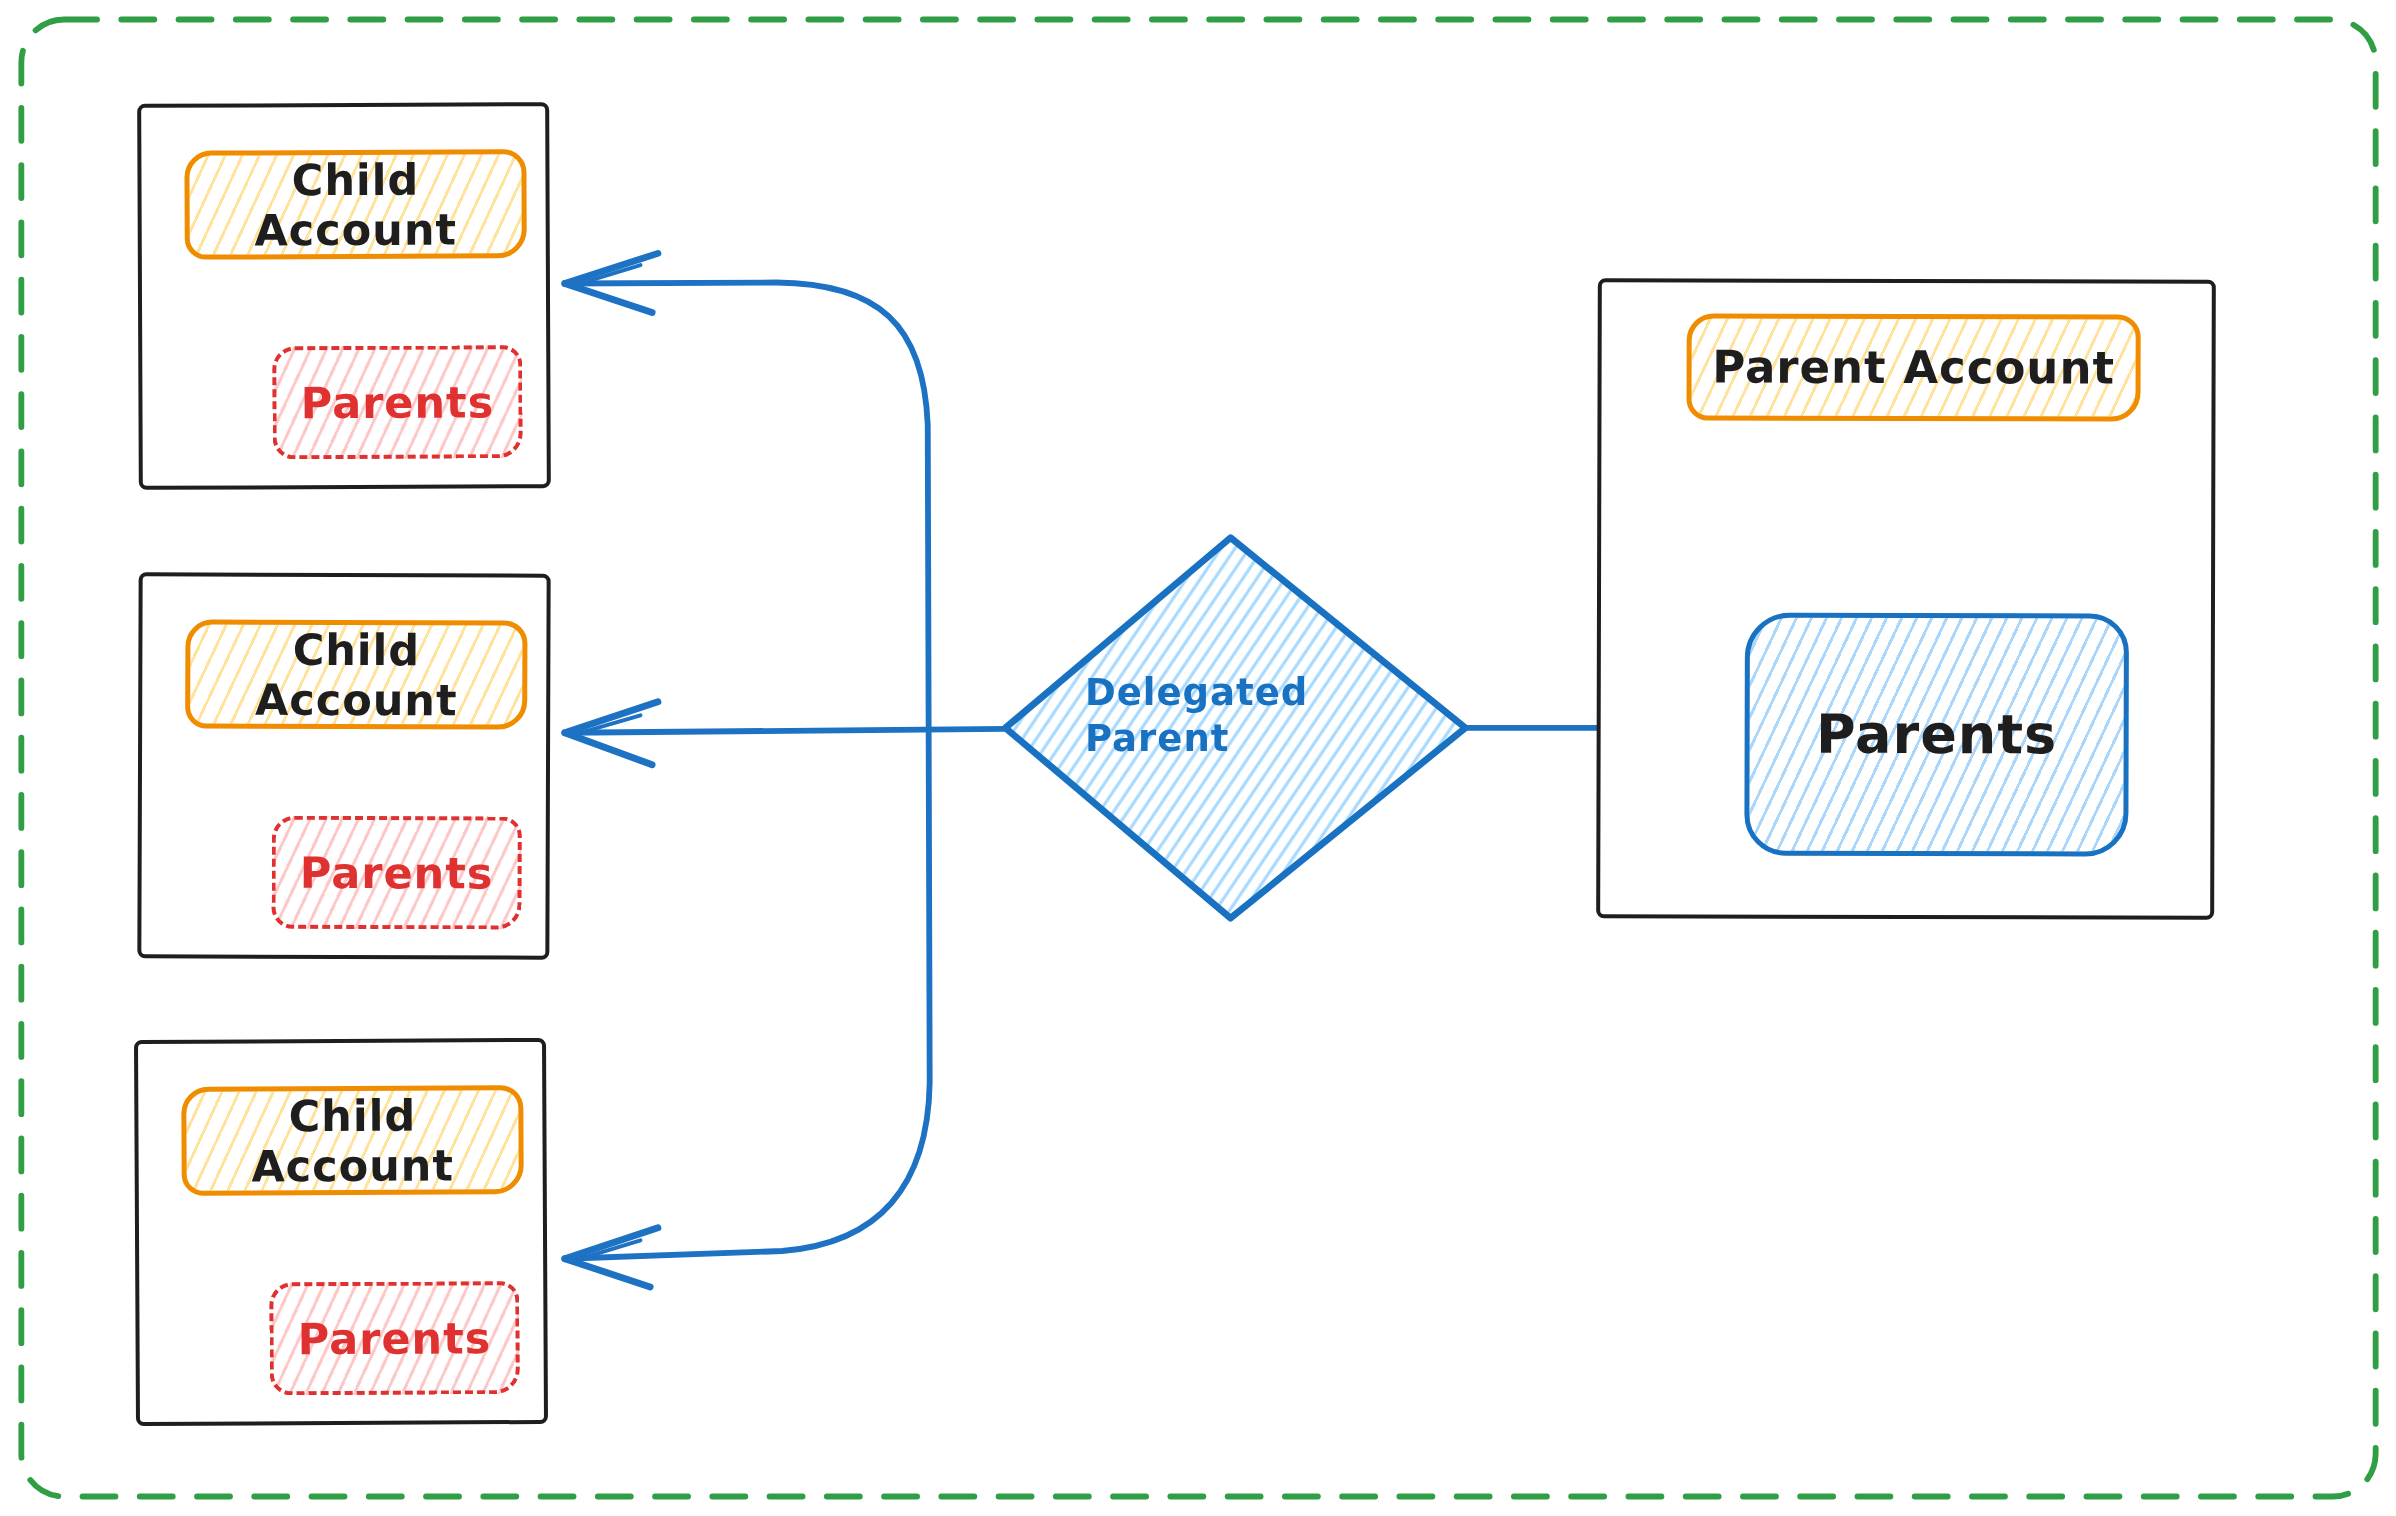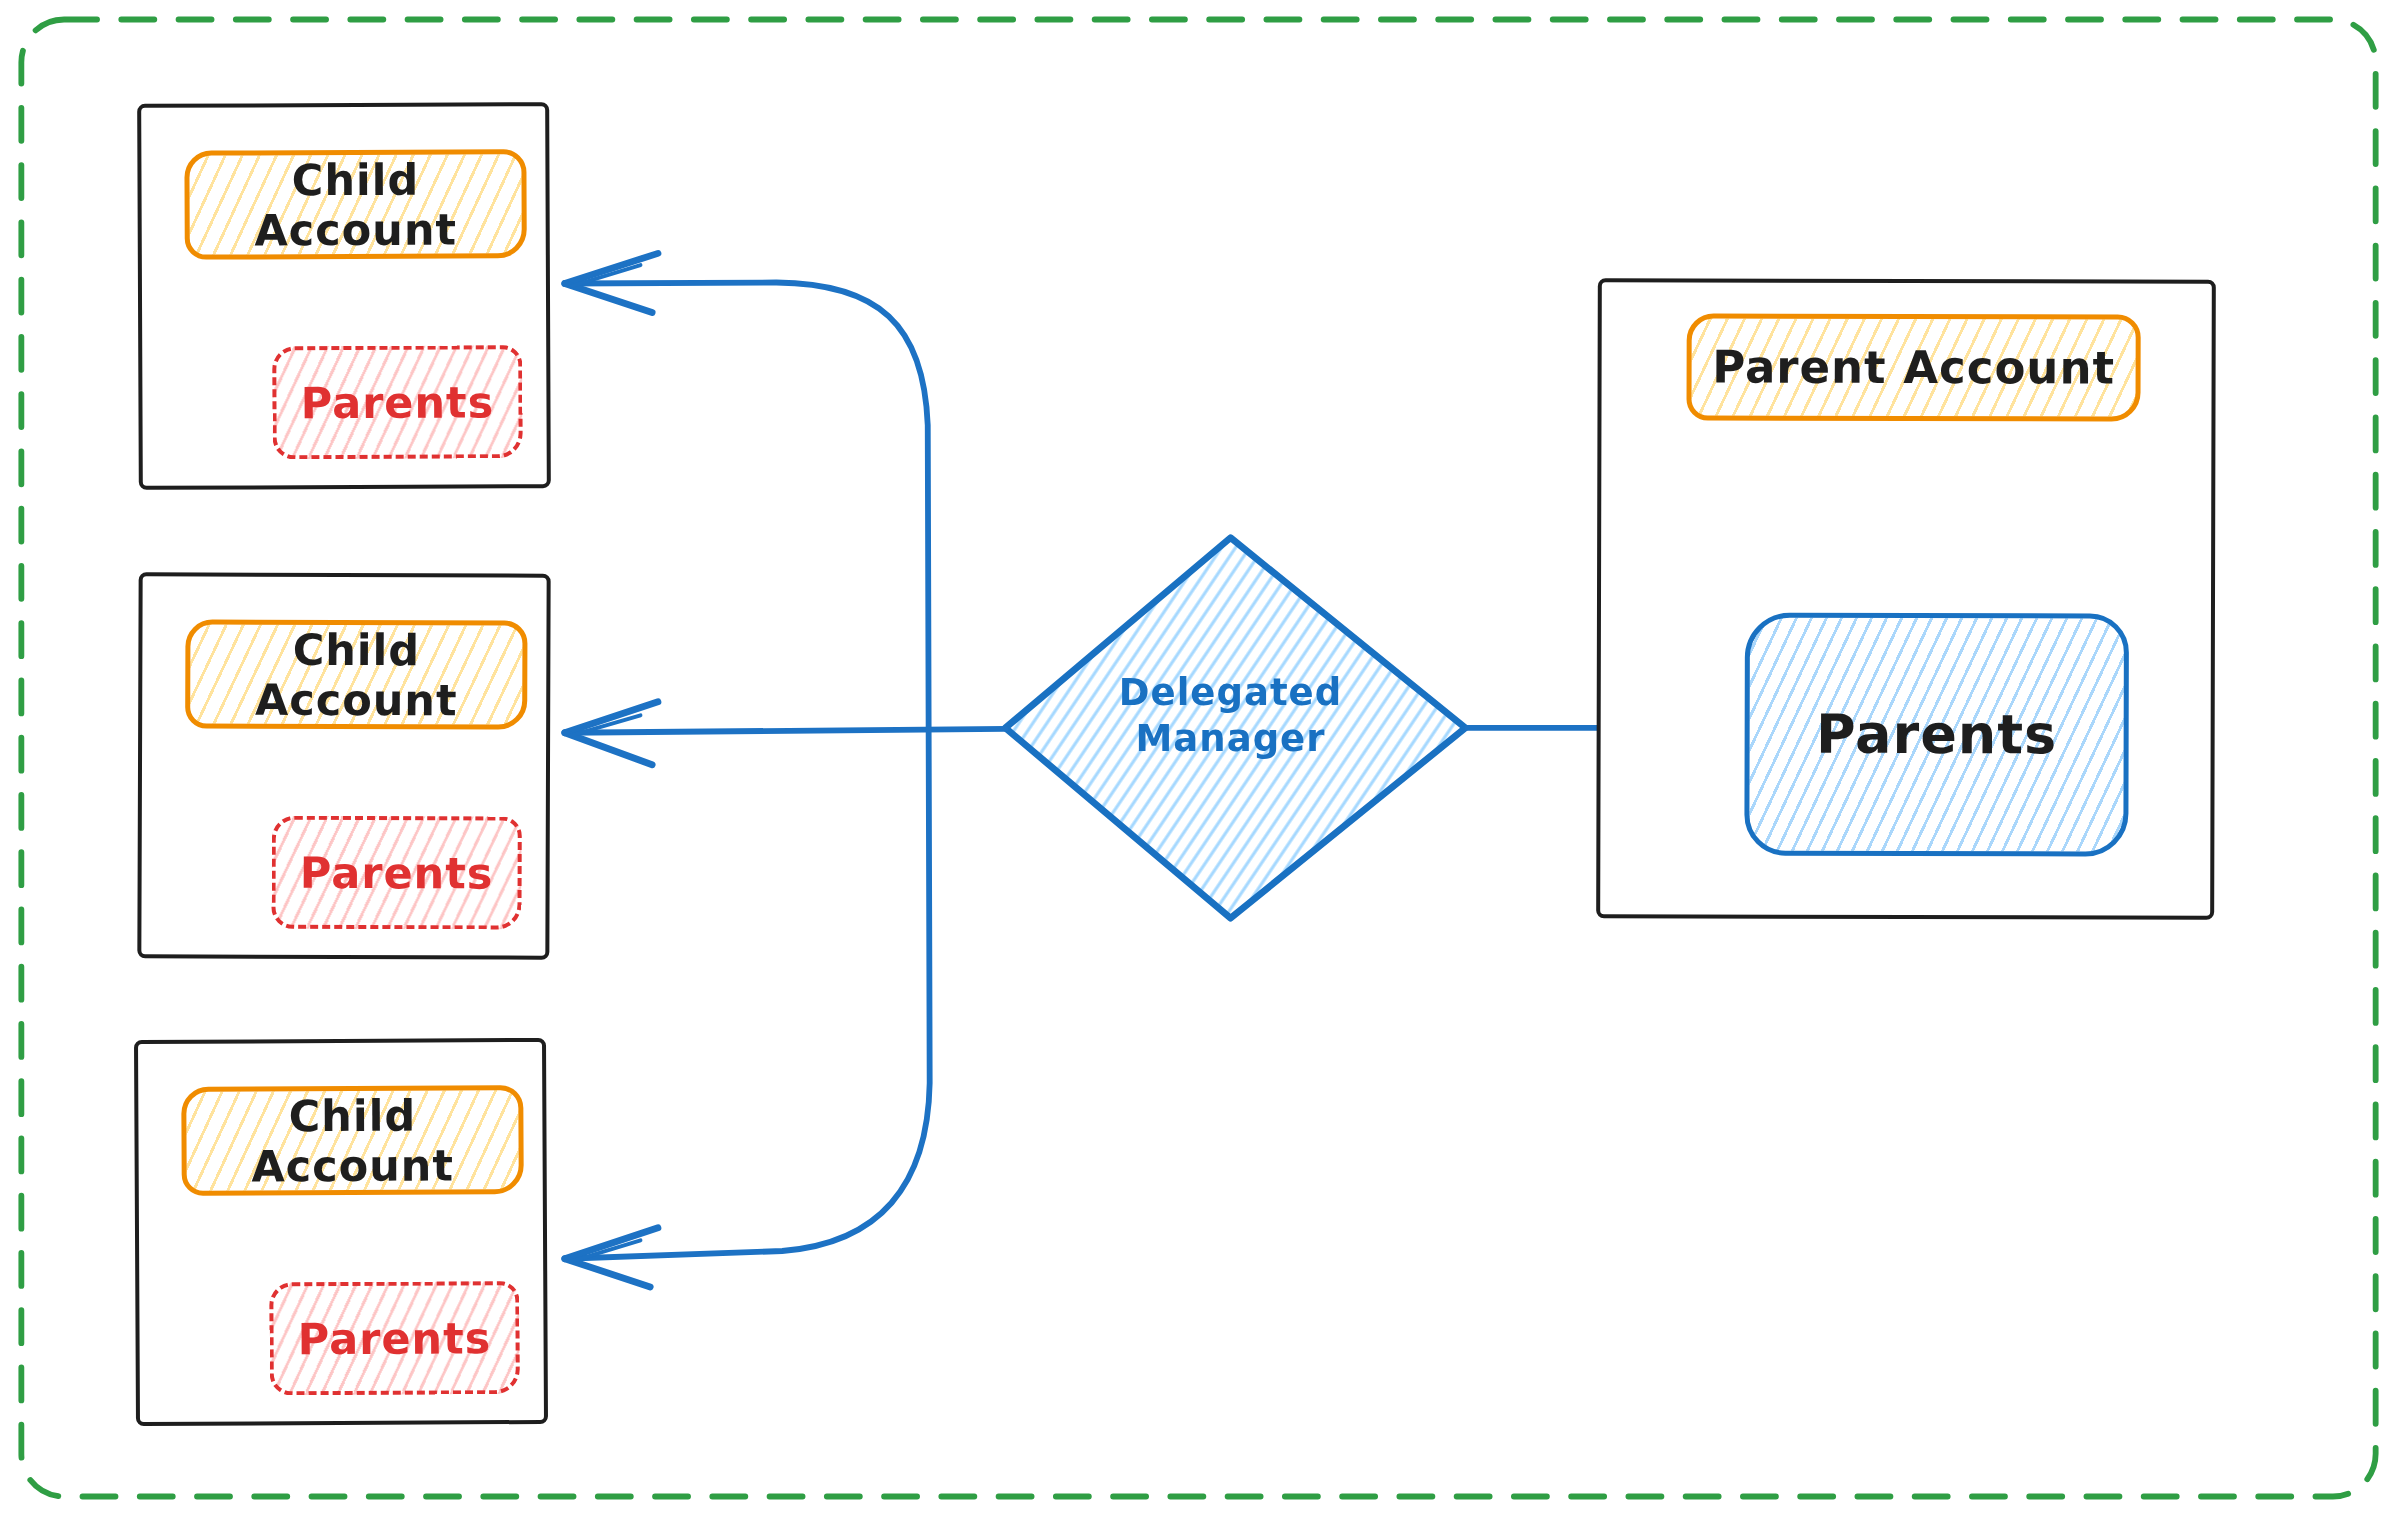--- a/index.html
+++ b/index.html
@@ -70,21 +70,20 @@
         rgba(77,171,247,0.48) 0px, rgba(77,171,247,0.48) 2.9px,
         transparent 2.9px, transparent 13.6px);
     display:flex;align-items:center;justify-content:center;
     color:#1e1e1e;font-size:54px;font-weight:bold;letter-spacing:1px;
   }
 
   
   .diamond-label{
     position:absolute;
     left:1085px;top:670px;width:291px;
-    text-align:center;
     color:#1971c2;
     font-size:37px;font-weight:bold;line-height:1.25;
     letter-spacing:1px;
   }
   .diamond-label span{display:block;}
 </style>
 </head>
 <body>
 
 <div class="canvas">
@@ -154,17 +153,17 @@
     <div class="pill pill-orange parent-title">
       <span>Parent Account</span>
     </div>
     <div class="manager-box">
       <span>Parents</span>
     </div>
   </div>
 
   <div class="diamond-label">
     <span>Delegated</span>
-    <span>Manager</span>
+    <span>Parent</span>
   </div>
 
 </div>
 
 
 </body></html>

